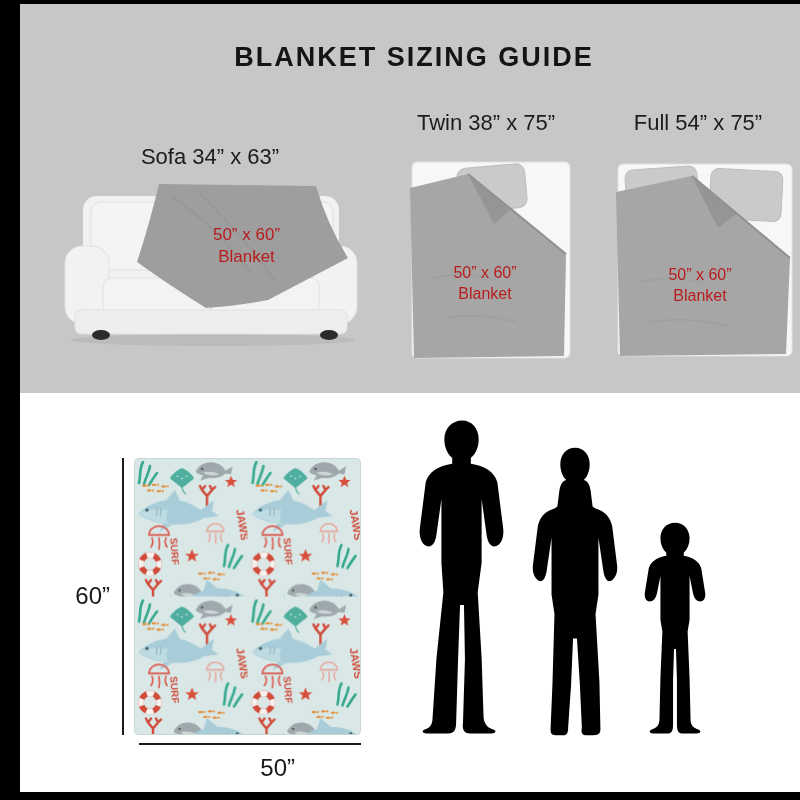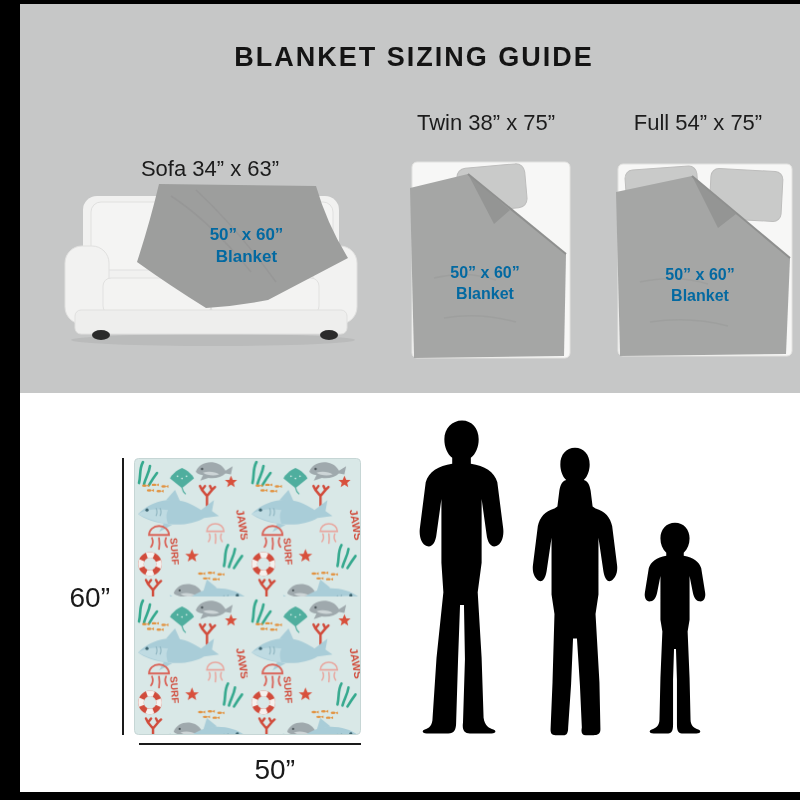--- a/index.html
+++ b/index.html
@@ -4,35 +4,35 @@
 <style>
   html,body{margin:0;padding:0;}
   body{width:800px;height:800px;font-family:"Liberation Sans",sans-serif;}
   .page{position:relative;width:800px;height:800px;background:#000;}
   .inner{position:absolute;left:20px;top:4px;width:788px;height:788px;background:#fff;overflow:hidden;}
   .top-section{position:absolute;left:0;top:0;width:788px;height:389px;background:#c6c7c7;}
   .bottom-section{position:absolute;left:0;top:389px;width:788px;height:399px;background:#fff;}
   .title{position:absolute;left:0;top:38px;width:100%;text-align:center;
          font-size:27px;font-weight:800;letter-spacing:2px;color:#141414;}
   .size-label{position:absolute;font-size:22px;font-weight:400;color:#1c1c1c;text-align:center;white-space:nowrap;}
-  #sofa-label{left:60px;top:140px;width:260px;margin-top:12px;}
+  #sofa-label{left:60px;top:140px;width:260px;}
   #twin-label{left:341px;top:106px;width:250px;}
   #full-label{left:553px;top:106px;width:250px;}
   .illustration{position:absolute;}
   #sofa-illustration{left:41px;top:178px;}
   #twin-illustration{left:386px;top:154px;}
   #full-illustration{left:594px;top:154px;}
-  .blanket-overlay{position:absolute;text-align:center;color:#0369a1;font-weight:700;line-height:1.3;}
+  .blanket-overlay{position:absolute;text-align:center;color:#b91c1c;font-weight:400;line-height:1.3;}
   #sofa-overlay{left:154px;top:220px;width:145px;font-size:17px;}
   #twin-overlay{left:391px;top:259px;width:148px;font-size:16px;}
   #full-overlay{left:606px;top:261px;width:148px;font-size:16px;}
   .flat-blanket{position:absolute;left:114px;top:454px;}
   .dim-line-v{position:absolute;left:102px;top:454px;width:2px;height:277px;background:#1a1a1a;}
   .dim-line-h{position:absolute;left:119px;top:739px;width:222px;height:2px;background:#1a1a1a;}
-  .dim-label{position:absolute;font-size:28px;font-weight:500;color:#1a1a1a;}
+  .dim-label{position:absolute;font-size:24px;font-weight:500;color:#1a1a1a;}
   #height-label{left:28px;top:578px;width:62px;text-align:right;}
   #width-label{left:191px;top:750px;width:84px;text-align:right;}
   .silhouette{position:absolute;}
   #silhouette-man{left:391px;top:416px;}
   #silhouette-woman{left:511px;top:443px;}
   #silhouette-child{left:621px;top:518px;}
   svg text.pattern-word{font-family:"Liberation Sans",sans-serif;font-weight:700;fill:#d14b3b;}
 </style>
 </head>
 <body>

